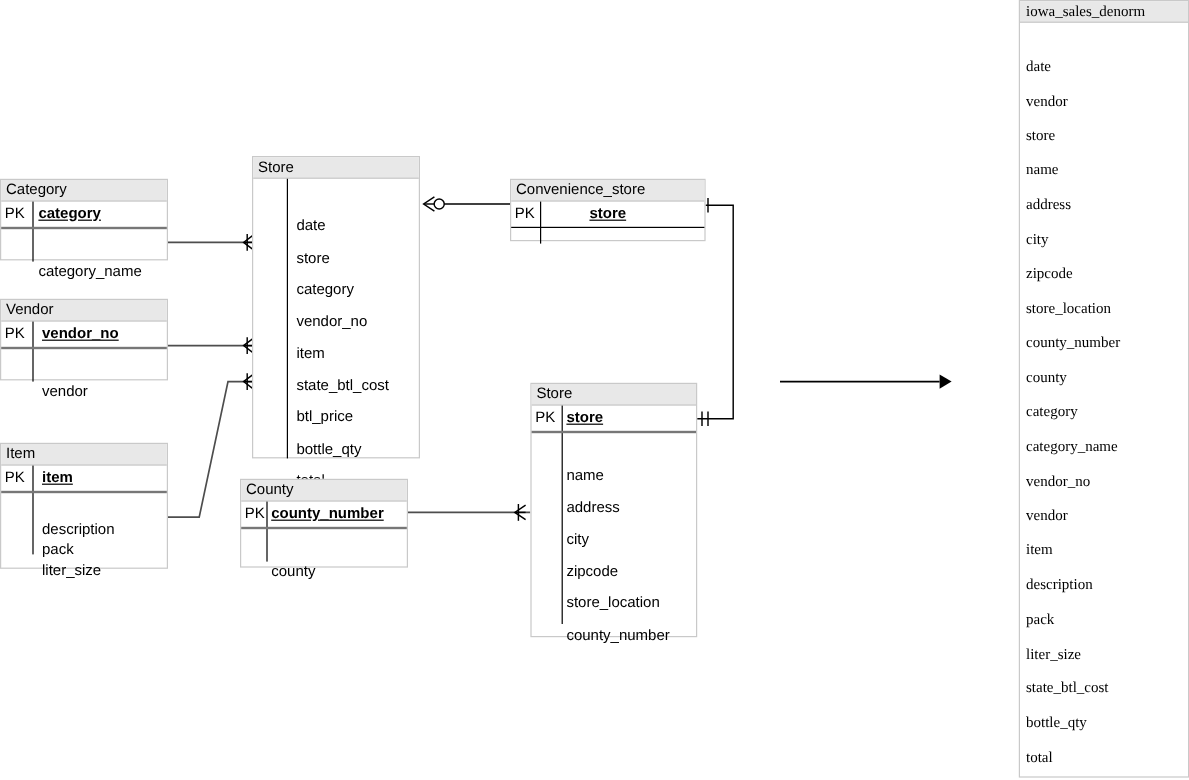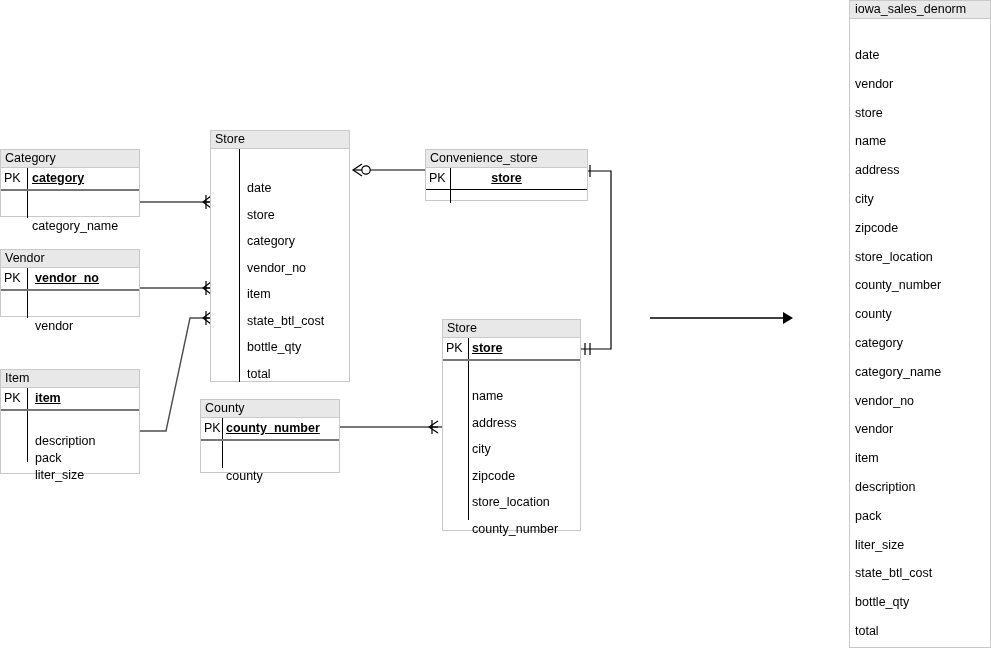--- a/index.html
+++ b/index.html
@@ -259,20 +259,23 @@
       <li class="attr">
         <span class="attr-text" style="--attrx:36px;">vendor_no</span>
       </li>
       <li class="attr">
         <span class="attr-text" style="--attrx:36px;">item</span>
       </li>
       <li class="attr">
         <span class="attr-text" style="--attrx:36px;">state_btl_cost</span>
       </li>
       <li class="attr">
+        <span class="attr-text" style="--attrx:36px;">btl_price</span>
+      </li>
+      <li class="attr">
         <span class="attr-text" style="--attrx:36px;">bottle_qty</span>
       </li>
       <li class="attr">
         <span class="attr-text" style="--attrx:36px;">total</span>
       </li>
     </ul>
   </div>
 </div>
 
 <div class="entity" id="entity-county" style="left:200px; top:399px; width:140px; height:74px; --gutter:21px;">
@@ -326,21 +329,21 @@
       <li class="attr">
         <span class="attr-text" style="--attrx:29px;">store_location</span>
       </li>
       <li class="attr">
         <span class="attr-text" style="--attrx:29px;">county_number</span>
       </li>
     </ul>
   </div>
 </div>
 
-<div id="denorm-panel" style="left:849px; top:0px; width:142px; height:648px;">
+<div id="denorm-panel" style="left:849px; top:0px; width:142px; height:648px;font-family:Liberation Serif, serif;">
   <div class="entity-title">iowa_sales_denorm</div>
   <div class="denorm-body">
     <ul class="attr-list">
       <li class="attr">
           <span class="attr-text">date</span>
         </li>
       <li class="attr">
           <span class="attr-text">vendor</span>
         </li>
       <li class="attr">

